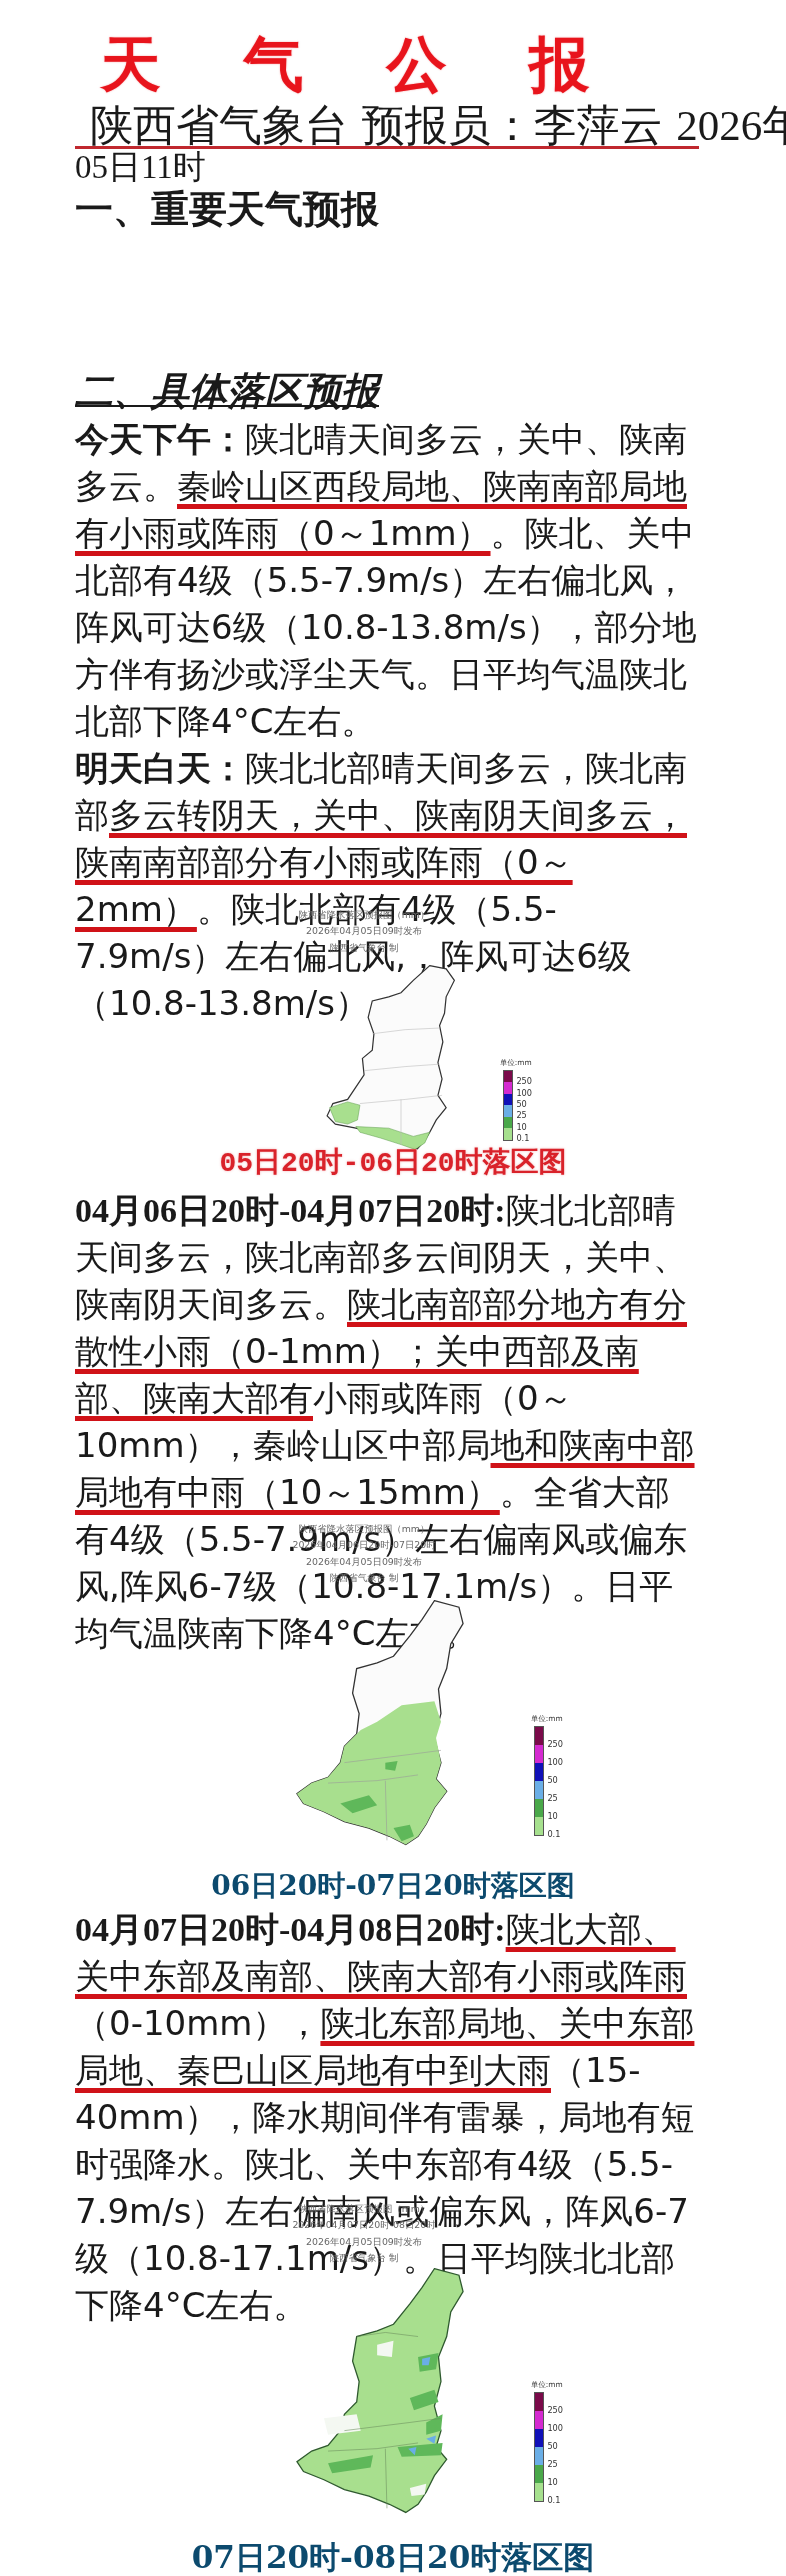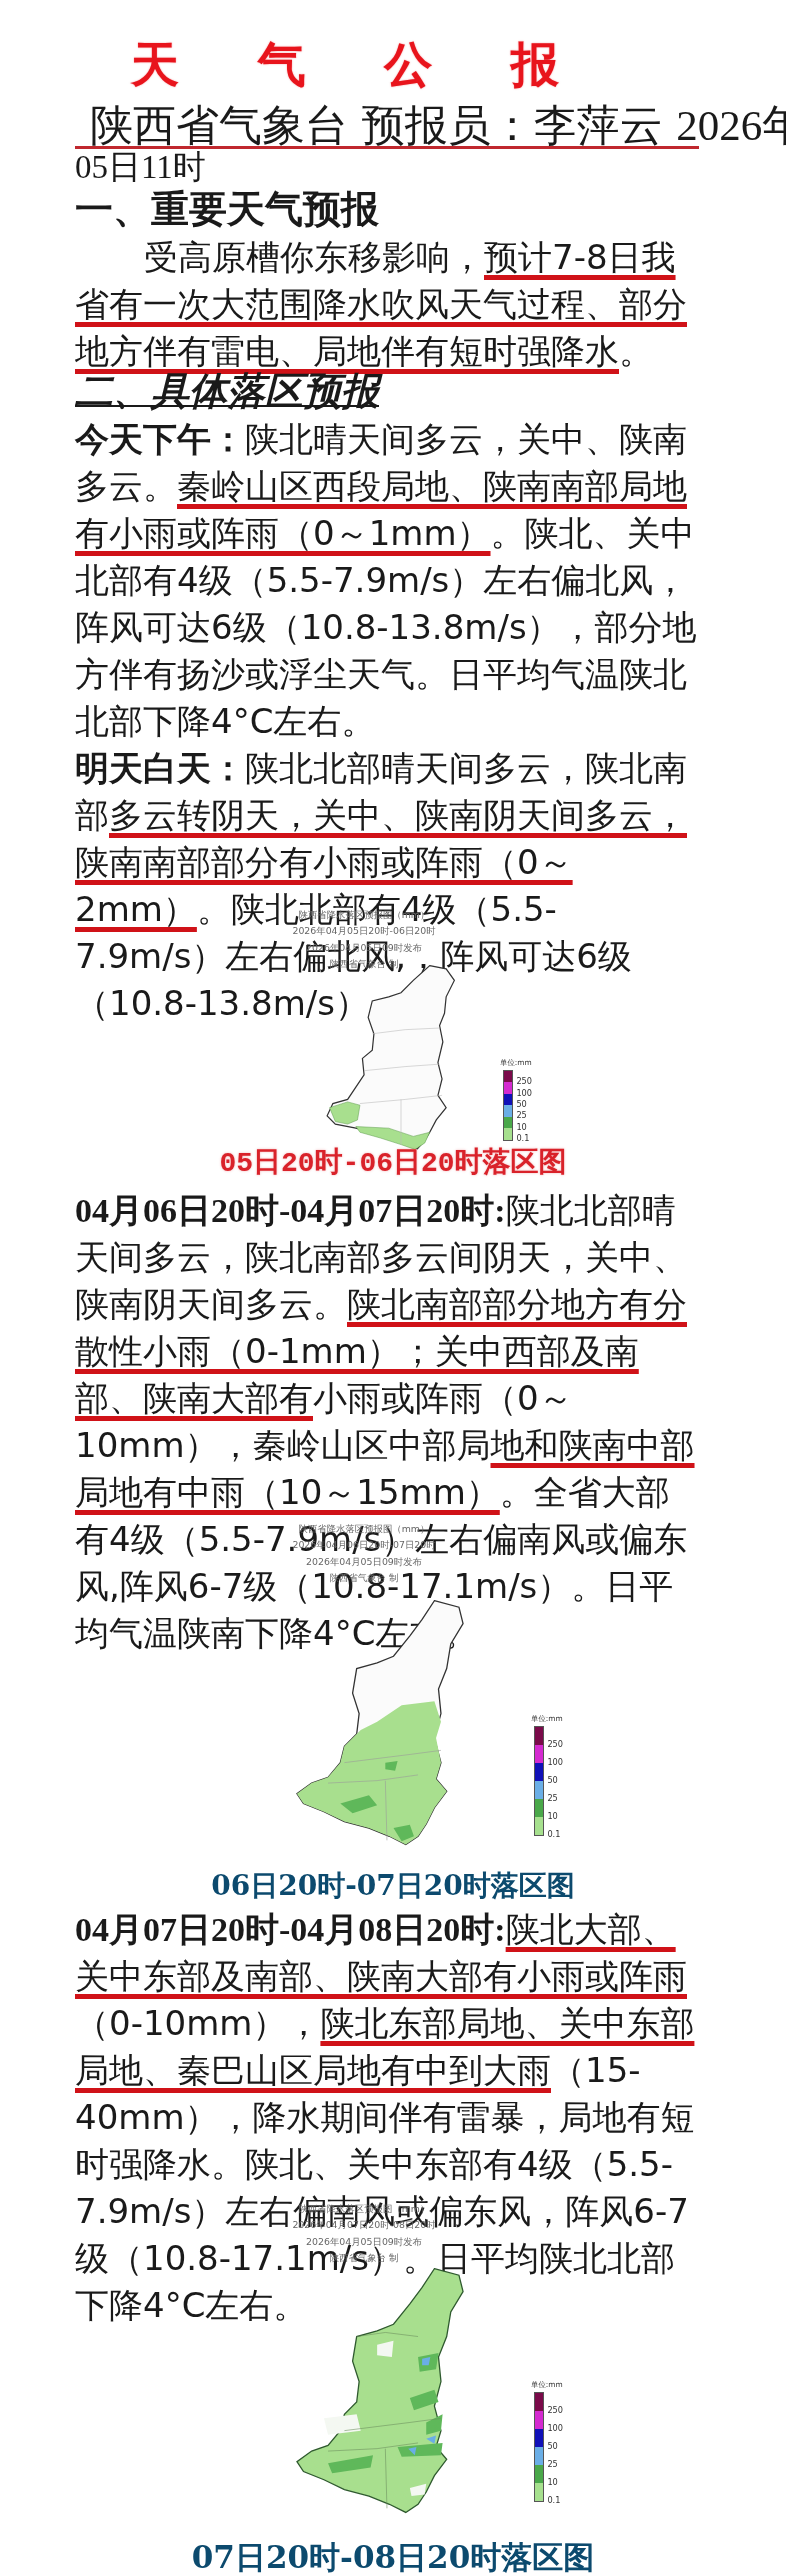--- a/index.html
+++ b/index.html
@@ -1,19 +1,19 @@
 <!DOCTYPE html>
 <html style="font-size:13px"><head>
 <meta charset="utf-8">
 <style>
   html, body { margin: 0; padding: 0; background: #ffffff; }
   body { width: 786px; height: 2576px; position: relative; overflow: hidden;
          font-family: "DejaVu Sans", "Liberation Sans", sans-serif; color: #1a1a1a; }
   .title { position: absolute; top: 23px; left: 0; width: 690px; text-align: center;
-           font-size: 48px; font-weight: bold; color: #e8141c; letter-spacing: 31px;
+           font-size: 60px; font-weight: bold; color: #e8141c; letter-spacing: 31px;
            text-indent: 31px; line-height: 82px; text-shadow: 0 0 1.6px rgba(232,20,28,0.5); }
   .meta1 { position: absolute; top: 105px; left: 90px; font-size: 43px; line-height: 41px; white-space: nowrap; }
   .meta-rule { position: absolute; top: 146px; left: 75px; width: 624px; height: 2.5px; background: #c0282e; }
   .meta2 { position: absolute; top: 147px; left: 75px; font-size: 33px; line-height: 41px; }
   .num { font-family: "Liberation Serif", "DejaVu Serif", serif; }
   .block { position: absolute; left: 75px; width: 622px; font-size: 34px; line-height: 47px; }
   .h1 { font-weight: bold; font-size: 38px; line-height: 49px; }
   .h2 { font-weight: bold; font-style: italic; font-size: 38px; line-height: 49px;
         text-decoration: underline; text-decoration-thickness: 1.6px; }
   .lbl { font-weight: bold; }
@@ -44,33 +44,31 @@
   <span> </span>
   <span>预报员：</span><span>李萍云</span>
   <span> </span>
   <span class="num">2026年04月</span>
 </div>
 <div class="meta-rule"></div>
 <div class="meta2 num">05日11时</div>
 
 <div class="block" style="top:185px;">
   <div class="h1">一、重要天气预报</div>
-  <p class="p indent"><span>受高原槽你东移影响，</span><span class="ul">预计7-8日我省有一次大范围降水吹风天气过程、部分地方伴有雷电、局地伴有短时强降水</span><span>。</span></p>
 </div>
 
 <div class="block" style="top:367px;">
   <div class="h2">二、具体落区预报</div>
   <p class="p"><span class="lbl">今天下午：</span><span>陕北晴天间多云，关中、陕南多云。</span><span class="ul">秦岭山区西段局地、陕南南部局地有小雨或阵雨（0～1mm）</span><span class="num-mix">。陕北、关中北部有4级（5.5-7.9m/s）左右偏北风，阵风可达6级（10.8-13.8m/s），部分地方伴有扬沙或浮尘天气。日平均气温陕北北部下降4°C左右。</span></p>
   <p class="p"><span class="lbl">明天白天：</span><span>陕北北部晴天间多云，陕北南部</span><span class="ul">多云转阴天，关中、陕南阴天间多云，陕南南部部分有小雨或阵雨（0～2mm）</span><span>。陕北北部有4级（5.5-7.9m/s）左右偏北风,，阵风可达6级（10.8-13.8m/s）。</span></p>
 </div>
 
 <div class="map-wrap" style="top:907px;">
   <div class="map-head">
     <div>陕西省降水落区预报图（mm）</div>
-    <div>2026年04月05日20时-06日20时</div>
     <div>2026年04月05日09时发布</div>
     <div>陕西省气象台 制</div>
   </div>
   <svg class="map-svg" style="left:323px; top:57px;" width="156" height="197" viewBox="0 0 190 240">
     <path d="M130 2 L150 6 L160 20 L150 40 L148 60 L142 75 L146 95 L140 120 L145 140 L140 160 L150 175 L138 190 L130 205 L124 215 L115 225 L100 220 L80 210 L60 205 L40 200 L15 195 L5 185 L12 170 L30 165 L40 150 L50 135 L48 115 L60 105 L62 85 L55 65 L60 45 L80 40 L95 35 L110 20 Z" fill="#fbfbfb" stroke="#333" stroke-width="1.5"></path>
     <path d="M8 175 L30 168 L45 172 L42 190 L30 195 L15 192 Z" fill="#a8df8e" stroke="#5a9a4a" stroke-width="0.6"></path>
     <path d="M40 198 L80 200 L110 210 L130 205 L124 218 L112 226 L95 220 L70 212 L45 205 Z" fill="#a8df8e" stroke="#5a9a4a" stroke-width="0.6"></path>
     <path d="M60 85 L100 80 L142 78 M50 130 L100 125 L142 122 M45 170 L100 165 L145 160 M95 165 L95 220" fill="none" stroke="#bbb" stroke-width="0.7"></path>
   </svg>
   <div class="legend" style="left:500px; top:151px;">

